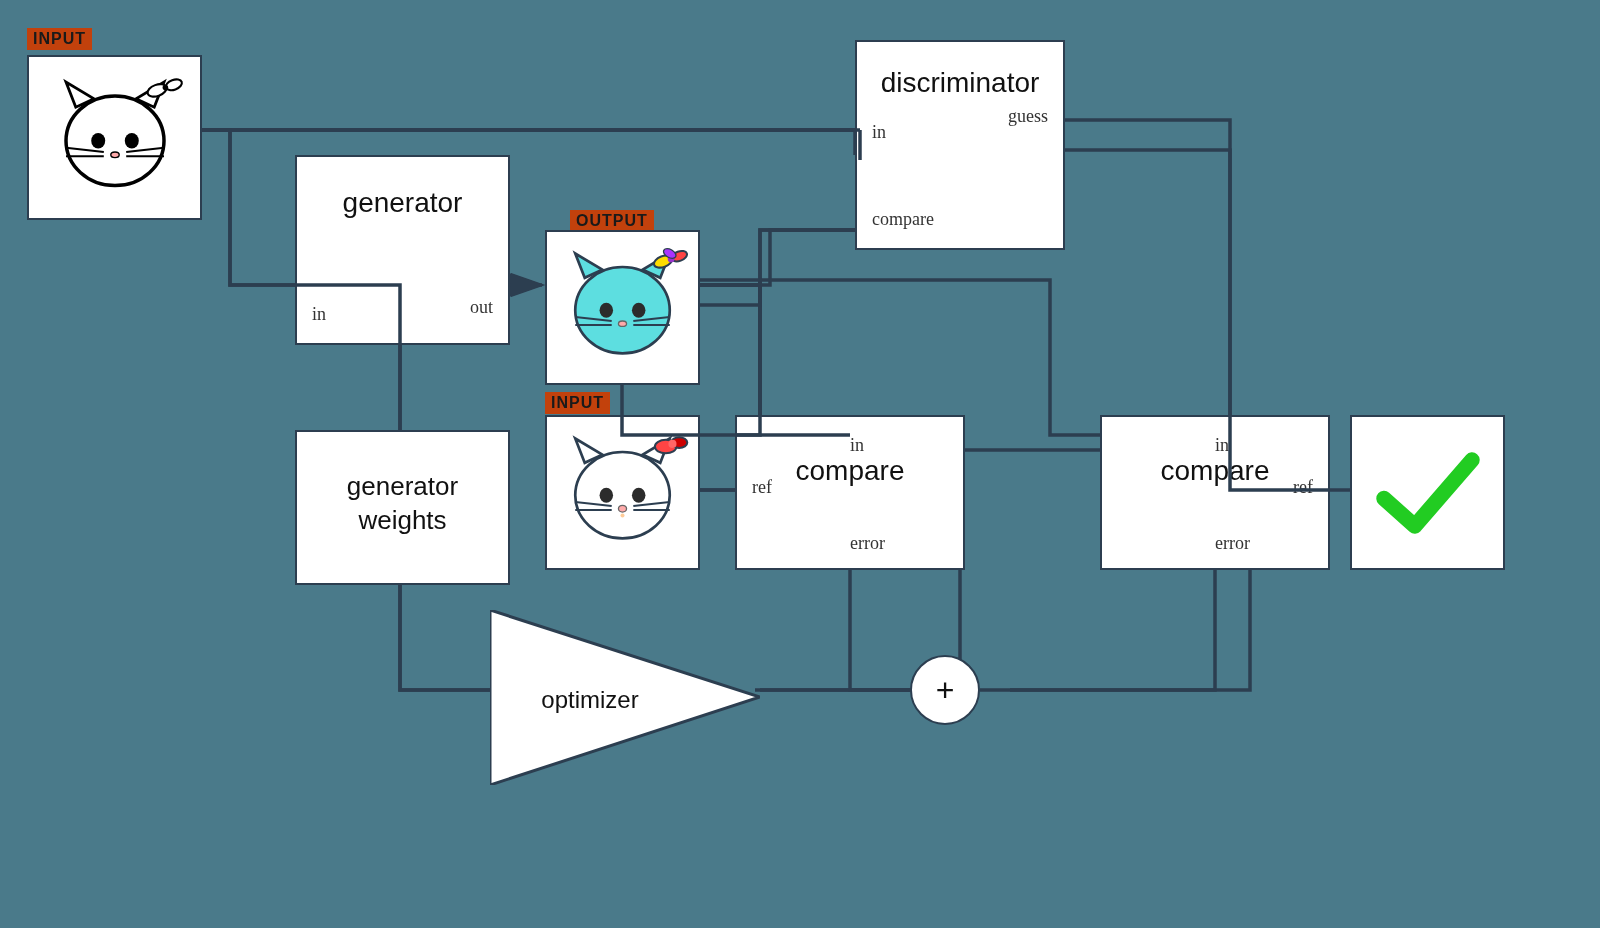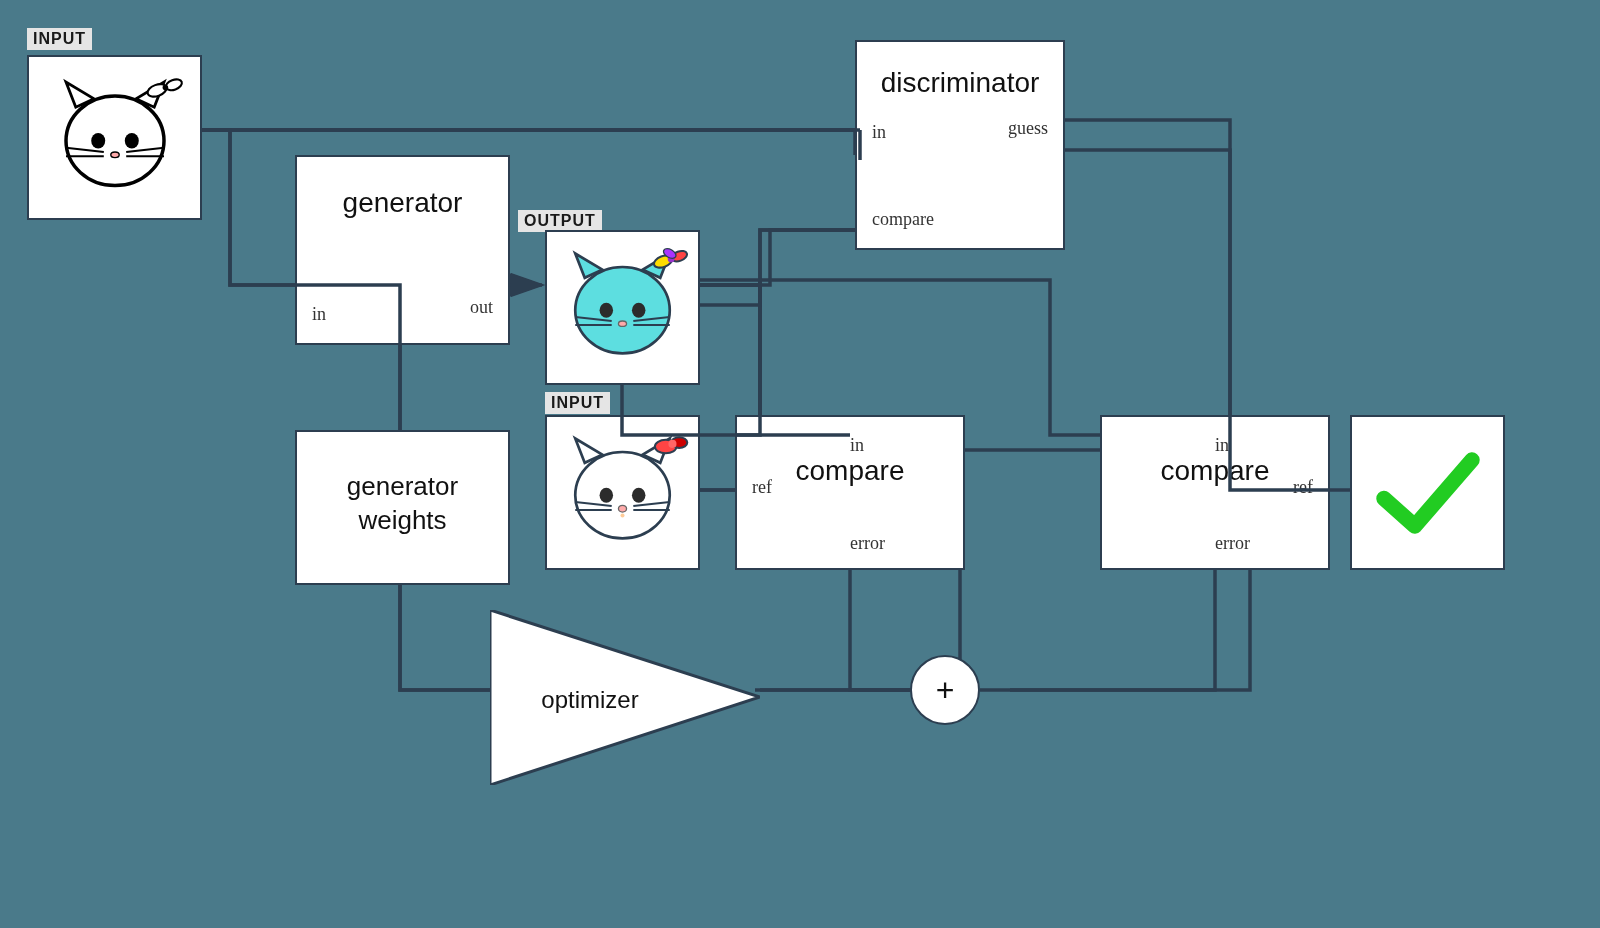--- a/index.html
+++ b/index.html
@@ -31,21 +31,21 @@
       font-size: 18px;
       color: #333;
       font-family: Liberation Serif, serif;
     }
 
     .section-label {
       position: absolute;
       font-size: 16px;
       font-weight: bold;
       color: #1a1a1a;
-      background: #e5e5e5;
+      background: #c2410c;
       padding: 2px 6px;
       letter-spacing: 1px;
     }
 
     svg.connections {
       position: absolute;
       top: 0;
       left: 0;
       width: 1600px;
       height: 928px;
@@ -160,21 +160,21 @@
     <line x1="85" y1="63" x2="58" y2="63" stroke="black" stroke-width="1.5"></line>
   </svg>
 </div>
 
 <div class="node" style="left:295px; top:155px; width:215px; height:190px;">
   <div class="node-label" style="top:30px; left:0; right:0;">generator</div>
   <div class="port-label" style="bottom:18px; left:15px;">in</div>
   <div class="port-label" style="bottom:25px; right:15px;">out</div>
 </div>
 
-<div class="section-label" style="left:518px; top:210px;">OUTPUT</div>
+<div class="section-label" style="left:570px; top:210px;">OUTPUT</div>
 
 <div class="image-node" style="left:545px; top:230px; width:155px; height:155px;">
   <svg width="135" height="135" viewBox="0 0 100 100" xmlns="http://www.w3.org/2000/svg">
 
     <ellipse cx="50" cy="52" rx="35" ry="32" fill="#5ddee0" stroke="#2c3e50" stroke-width="2"></ellipse>
 
     <polygon points="22,28 15,10 35,22" fill="#5ddee0" stroke="#2c3e50" stroke-width="2"></polygon>
 
     <polygon points="78,28 85,10 65,22" fill="#5ddee0" stroke="#2c3e50" stroke-width="2"></polygon>
 
@@ -192,21 +192,21 @@
     <line x1="15" y1="57" x2="42" y2="60" stroke="#2c3e50" stroke-width="1.5"></line>
     <line x1="15" y1="63" x2="42" y2="63" stroke="#2c3e50" stroke-width="1.5"></line>
     <line x1="85" y1="57" x2="58" y2="60" stroke="#2c3e50" stroke-width="1.5"></line>
     <line x1="85" y1="63" x2="58" y2="63" stroke="#2c3e50" stroke-width="1.5"></line>
   </svg>
 </div>
 
 <div class="node" style="left:855px; top:40px; width:210px; height:210px;">
   <div class="node-label" style="top:25px; left:0; right:0;">discriminator</div>
   <div class="port-label" style="top:80px; left:15px;">in</div>
-  <div class="port-label" style="top:76px; right:15px;">guess</div>
+  <div class="port-label" style="top:64px; right:15px;">guess</div>
   <div class="port-label" style="bottom:18px; left:15px;">compare</div>
 </div>
 
 <div class="section-label" style="left:545px; top:392px;">INPUT</div>
 
 <div class="image-node" style="left:545px; top:415px; width:155px; height:155px;">
   <svg width="135" height="135" viewBox="0 0 100 100" xmlns="http://www.w3.org/2000/svg">
 
     <ellipse cx="50" cy="52" rx="35" ry="32" fill="white" stroke="#2c3e50" stroke-width="2"></ellipse>
 

